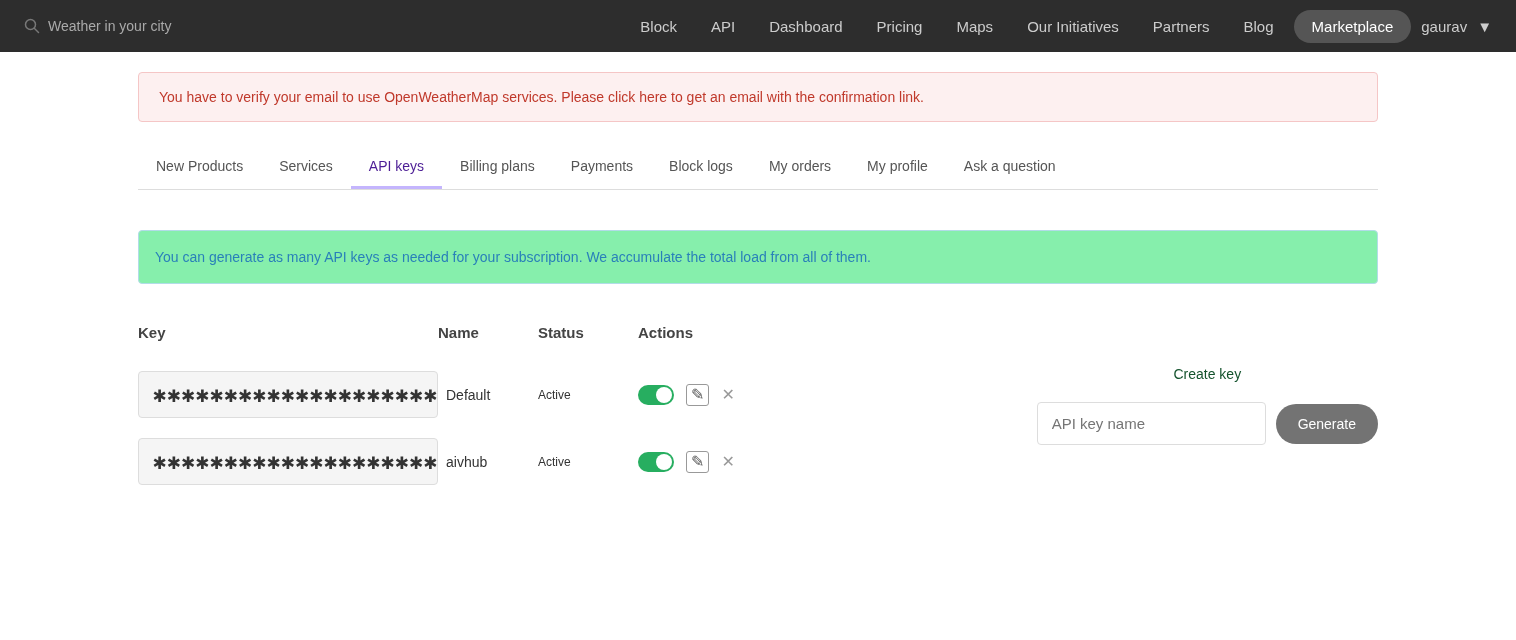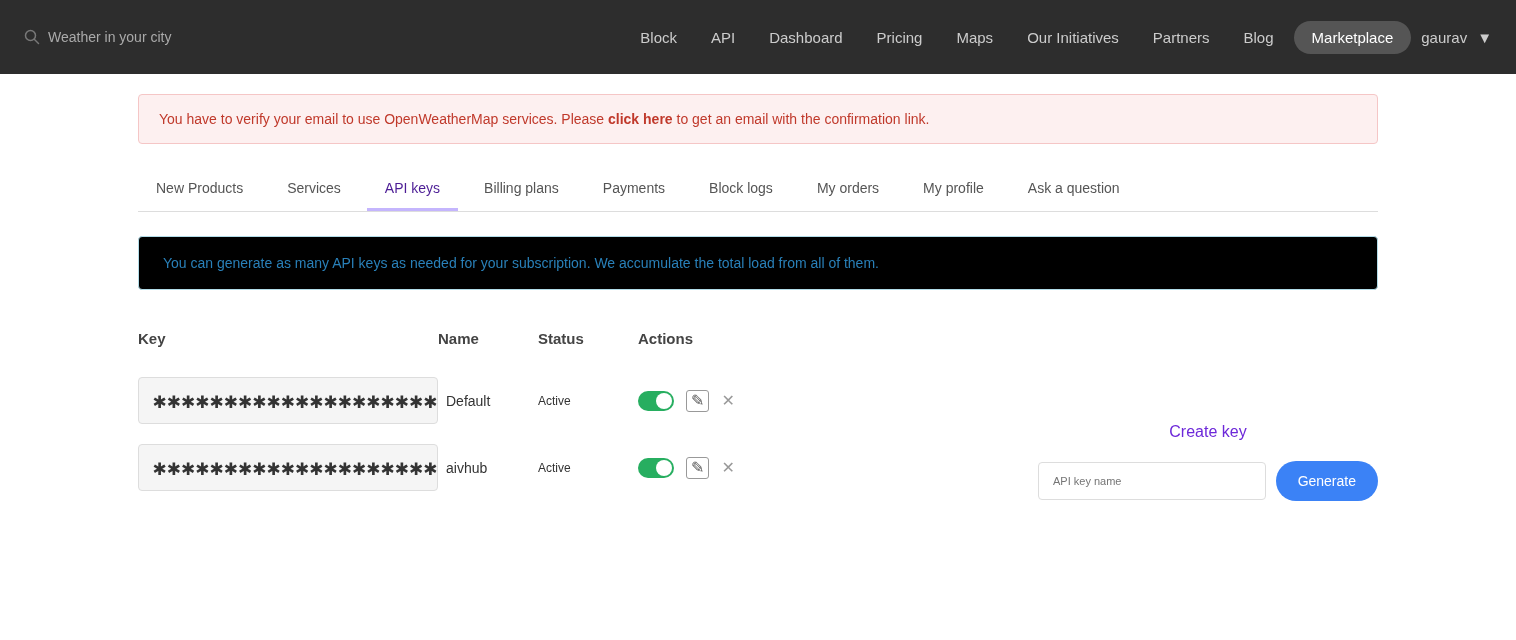--- a/index.html
+++ b/index.html
@@ -4,21 +4,21 @@
   <style>
     * { box-sizing: border-box; margin: 0; padding: 0; }
     body { font-family: Arial, sans-serif; background: #fff; color: #333; }
 
     
     .navbar {
       background: #2d2d2d;
       display: flex;
       align-items: center;
       padding: 0 24px;
-      height: 74px;
+      height: 52px;
       gap: 0;
     }
     .navbar-search {
       display: flex;
       align-items: center;
       color: #aaa;
       font-size: 14px;
       gap: 8px;
       margin-right: auto;
     }
@@ -64,61 +64,61 @@
       background: #fdf0f0;
       border: 1px solid #f5c6c6;
       border-radius: 4px;
       padding: 16px 20px;
       color: #c0392b;
       font-size: 14px;
       margin-bottom: 24px;
     }
     .alert-warning a {
       color: #c0392b;
-      font-weight: bold;
+      font-weight: normal;
       text-decoration: none;
     }
 
     
     .tabs {
       display: flex;
       border-bottom: 1px solid #ddd;
-      margin-bottom: 24px;
-      gap: 8px;
+      margin-bottom: 40px;
+      gap: 0;
     }
     .tab {
       padding: 12px 18px;
       font-size: 14px;
       color: #555;
       cursor: pointer;
       border-bottom: 3px solid transparent;
       white-space: nowrap;
     }
     .tab.active {
       color: #4c1d95;
       border-bottom: 3px solid #c4b5fd;
       font-weight: 500;
     }
 
     
     .info-box {
       border: 1px solid #b2dce8;
-      background: #000000;
-      border-radius: 4px;
-      padding: 18px 24px;
+      background: #86efac;
+      border-radius: 4px;
+      padding: 18px 16px;
       color: #2980b9;
       font-size: 14px;
       margin-bottom: 32px;
     }
 
     
     .content-grid {
       display: flex;
       gap: 40px;
-      align-items: flex-end;
+      align-items: center;
     }
     .api-table-section { flex: 1; }
     .create-key-section { min-width: 340px; }
 
     .table-header {
       display: grid;
       grid-template-columns: 300px 100px 100px 120px;
       padding: 8px 0;
       font-size: 15px;
       font-weight: 600;
@@ -190,42 +190,42 @@
       line-height: 1;
     }
     .action-x {
       cursor: pointer;
       font-size: 16px;
       color: #999;
     }
 
     
     .create-key-title {
-      font-size: 16px;
+      font-size: 14px;
       font-weight: 400;
-      color: #6d28d9;
+      color: #14532d;
       margin-bottom: 20px;
       text-align: center;
     }
     .create-key-form {
       display: flex;
       gap: 10px;
       align-items: center;
     }
     .create-key-input {
       flex: 1;
       border: 1px solid #ddd;
       border-radius: 4px;
       padding: 12px 14px;
-      font-size: 11px;
+      font-size: 15px;
       color: #999;
       outline: none;
     }
     .generate-btn {
-      background: #3b82f6;
+      background: #737373;
       color: #fff;
       border: none;
       border-radius: 20px;
       padding: 12px 22px;
       font-size: 14px;
       cursor: pointer;
       white-space: nowrap;
     }
 
     .asterisk-text {

